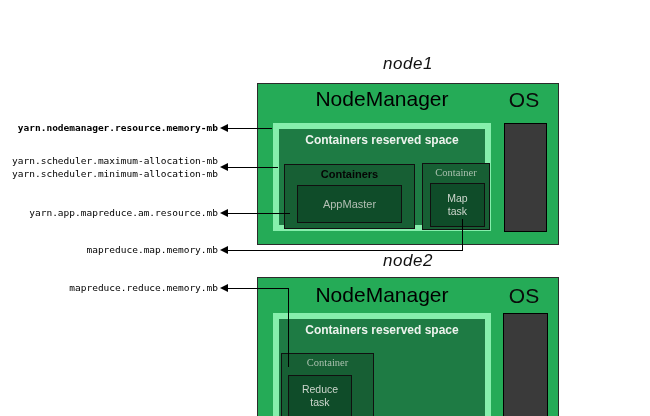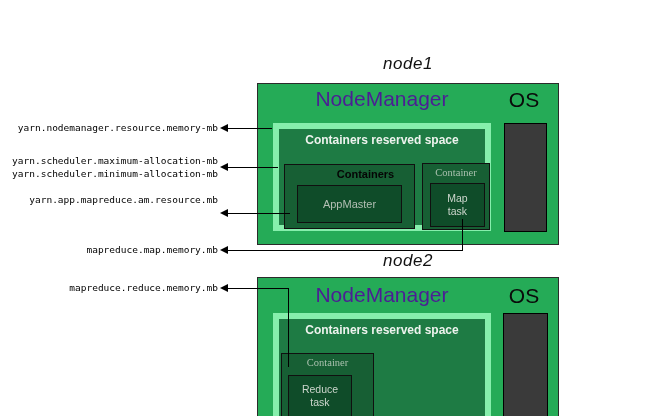--- a/index.html
+++ b/index.html
@@ -8,33 +8,33 @@
     font-family:"Liberation Sans",sans-serif;color:#000;margin-top:40px;
   }
   .node-title{
     position:absolute;width:302px;text-align:center;
     font-style:italic;font-size:17px;letter-spacing:.5px;color:#111;
   }
   .nm-box{
     position:absolute;width:302px;box-sizing:border-box;
     background:var(--outer-green,#25ab57);border:1px solid #2b2b2b;
   }
-  .nm-label{position:absolute;left:15px;width:218px;text-align:center;font-size:21px;color:#4c1d95;}
+  .nm-label{position:absolute;left:15px;width:218px;text-align:center;font-size:21px;color:#000000;}
   .os-label{position:absolute;left:229px;width:74px;text-align:center;font-size:21px;color:#0a0a0a;}
   .reserved-box{
     position:absolute;left:15px;width:218px;box-sizing:border-box;
     background:var(--reserved-green,#1e7b44);border:6px solid #86efac;
   }
   .reserved-label{position:absolute;top:4px;left:0;width:100%;text-align:center;
     font-size:12px;font-weight:bold;color:#eef3ee;}
   .container-box{
     position:absolute;box-sizing:border-box;
     background:var(--container-green,#175f34);border:1px solid #101010;
   }
-  .containers-label{position:absolute;top:3px;left:16px;width:100%;text-align:center;
+  .containers-label{position:absolute;top:3px;left:0;width:100%;text-align:center;
     font-size:11px;font-weight:bold;color:#050505;}
   .container-label{position:absolute;top:3px;left:0;width:100%;text-align:center;
     font-size:10.5px;color:#a9c0ae;font-family:Liberation Serif, serif;}
   .task-box{
     position:absolute;box-sizing:border-box;
     background:var(--task-green,#0f4c29);border:1px solid #101010;
     display:flex;flex-direction:column;align-items:center;justify-content:center;
     font-size:10.5px;line-height:13px;color:#ccd5cc;text-align:center;
   }
   .appmaster-box{font-size:11px;color:#b3bfb4;}
@@ -100,28 +100,28 @@
         <div class="task-box" style="left:6px;top:21px;width:64px;height:42px;">
           <span>Reduce</span>
           <span>task</span>
         </div>
       </div>
     </div>
 
     <div class="os-rect" style="left:245px;top:35px;width:45px;height:111px;"></div>
   </div>
 
-  <div class="cfg" style="top:82px;">yarn.nodemanager.resource.memory-mb</div>
+  <div class="cfg" style="top:82px;font-weight:bold;">yarn.nodemanager.resource.memory-mb</div>
 
   <div class="cfg" style="top:115px;text-align:right;">
     <div class="ln">yarn.scheduler.maximum-allocation-mb</div>
     <div class="ln">yarn.scheduler.minimum-allocation-mb</div>
   </div>
 
-  <div class="cfg" style="top:154px;">yarn.app.mapreduce.am.resource.mb</div>
+  <div class="cfg" style="top:167px;">yarn.app.mapreduce.am.resource.mb</div>
 
   <div class="cfg" style="top:204px;">mapreduce.map.memory.mb</div>
 
   <div class="cfg" style="top:242px;">mapreduce.reduce.memory.mb</div>
 
   <div class="ahead" style="left:220px;top:84px;"></div>
   <div class="hline" style="left:227px;top:88px;width:45px;"></div>
 
   <div class="ahead" style="left:220px;top:123px;"></div>
   <div class="hline" style="left:227px;top:127px;width:51px;"></div>

